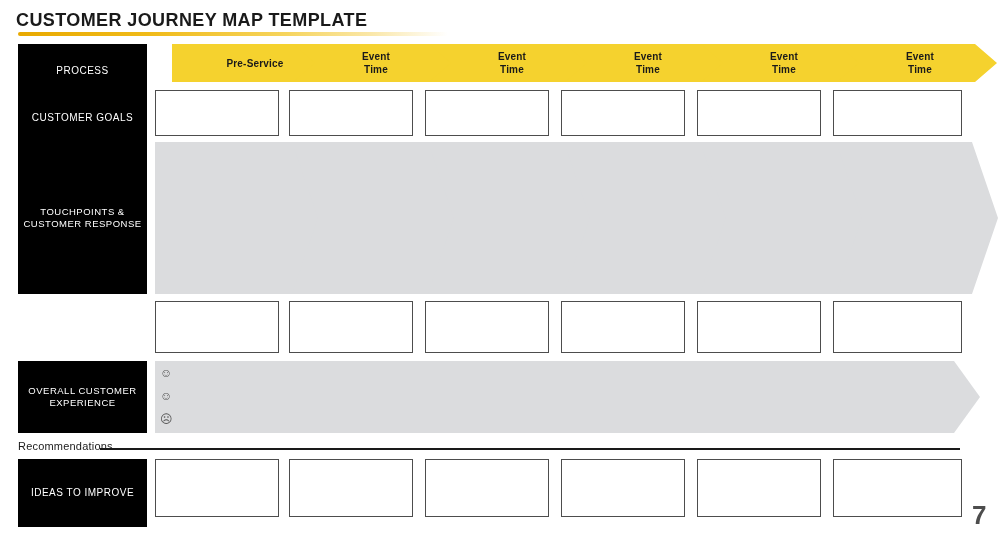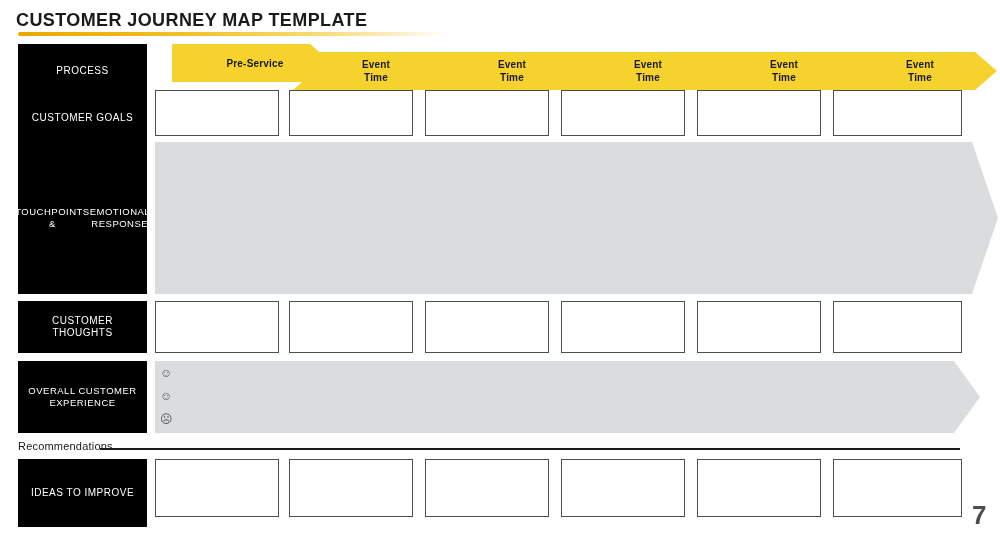--- a/index.html
+++ b/index.html
@@ -49,21 +49,20 @@
   .chev-yellow {
     position: absolute;
     background: #F5D22E;
     display: flex; align-items: center; justify-content: center;
     text-align: center;
     color: #1a1a1a; font-size: 10px; font-weight: bold; line-height: 1.3;
     letter-spacing: 0.2px;
   }
   .chev-yellow.mid {
     clip-path: polygon(0 0, calc(100% - 22px) 0, 100% 50%, calc(100% - 22px) 100%, 0 100%, 22px 50%);
-    margin-top: 8px;
   }
   .chev-yellow.first {
     clip-path: polygon(0 0, calc(100% - 22px) 0, 100% 50%, calc(100% - 22px) 100%, 0 100%);
   }
   .chev-yellow span { display:block; padding-left: 6px; }
 
   
   .chev-gray {
     position: absolute;
     background: #DBDCDE;
@@ -153,33 +152,32 @@
 
   <div class="rowlabel" style="top:90px;height:57px;">CUSTOMER GOALS</div>
 
   <div class="box" style="left:155px;top:90px;width:124px;height:46px;"></div>
   <div class="box" style="left:289px;top:90px;width:124px;height:46px;"></div>
   <div class="box" style="left:425px;top:90px;width:124px;height:46px;"></div>
   <div class="box" style="left:561px;top:90px;width:124px;height:46px;"></div>
   <div class="box" style="left:697px;top:90px;width:124px;height:46px;"></div>
   <div class="box" style="left:833px;top:90px;width:129px;height:46px;"></div>
 
-  <div class="rowlabel sm" style="top:142px;height:152px;flex-direction:row;">
+  <div class="rowlabel sm" style="top:142px;height:152px;flex-direction:column;">
     <div>TOUCHPOINTS &amp;</div>
-    <div>EMOTIONAL RESPONSE</div>
+    <div>CUSTOMER RESPONSE</div>
   </div>
 
   <div class="chev-gray first" style="left:155px;top:142px;width:170px;height:152px;"></div>
   <div class="chev-gray mid" style="left:292px;top:142px;width:170px;height:152px;"></div>
   <div class="chev-gray mid" style="left:428px;top:142px;width:170px;height:152px;"></div>
   <div class="chev-gray mid" style="left:564px;top:142px;width:170px;height:152px;"></div>
   <div class="chev-gray mid" style="left:700px;top:142px;width:170px;height:152px;"></div>
   <div class="chev-gray mid" style="left:836px;top:142px;width:162px;height:152px;"></div>
 
-  <div class="rowlabel" style="top:301px;height:52px;">CUSTOMER THOUGHTS</div>
 
   <div class="box" style="left:155px;top:301px;width:124px;height:52px;"></div>
   <div class="box" style="left:289px;top:301px;width:124px;height:52px;"></div>
   <div class="box" style="left:425px;top:301px;width:124px;height:52px;"></div>
   <div class="box" style="left:561px;top:301px;width:124px;height:52px;"></div>
   <div class="box" style="left:697px;top:301px;width:124px;height:52px;"></div>
   <div class="box" style="left:833px;top:301px;width:129px;height:52px;"></div>
 
   <div class="rowlabel sm" style="top:361px;height:72px;flex-direction:column;">
     <div>OVERALL CUSTOMER</div>

